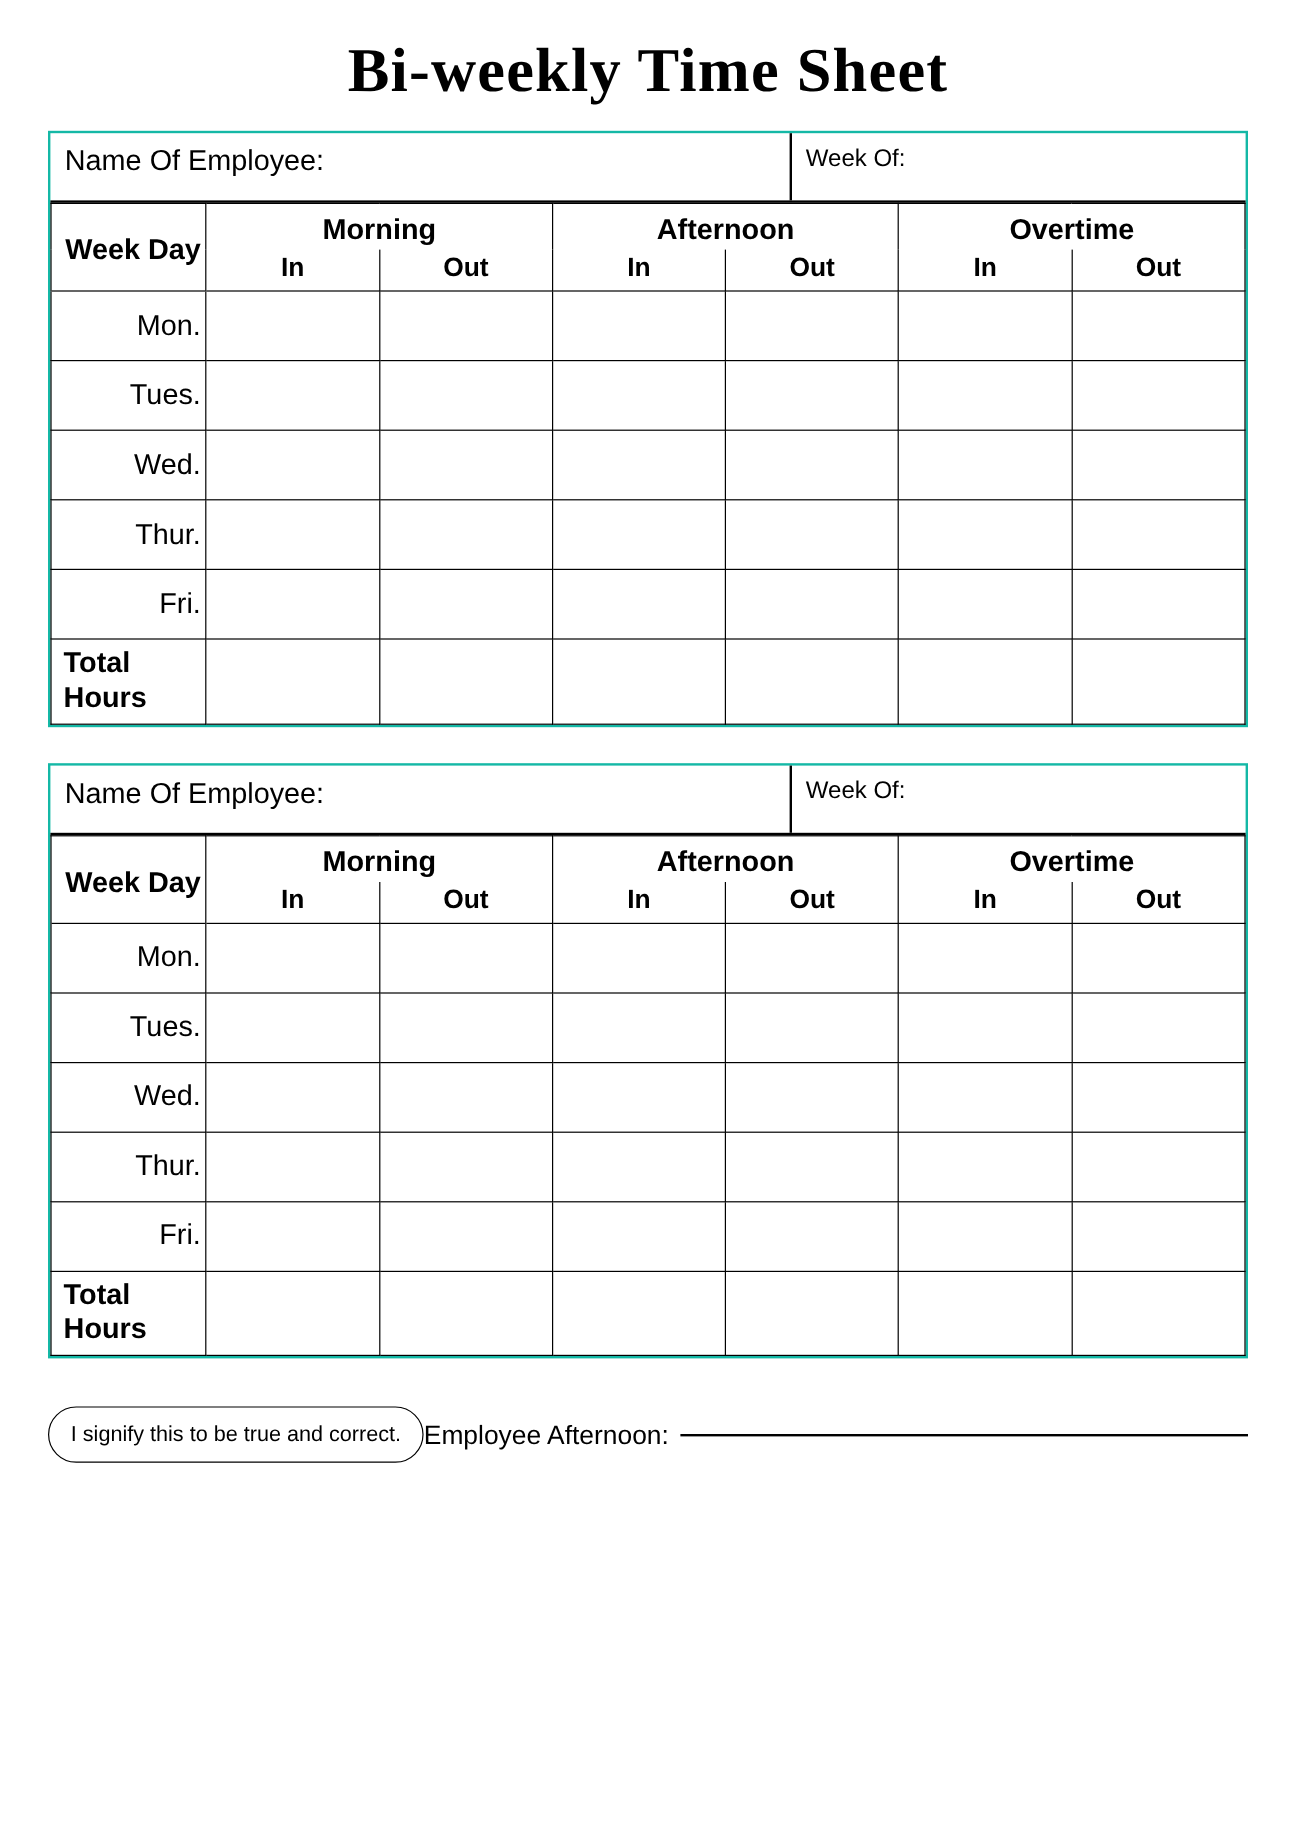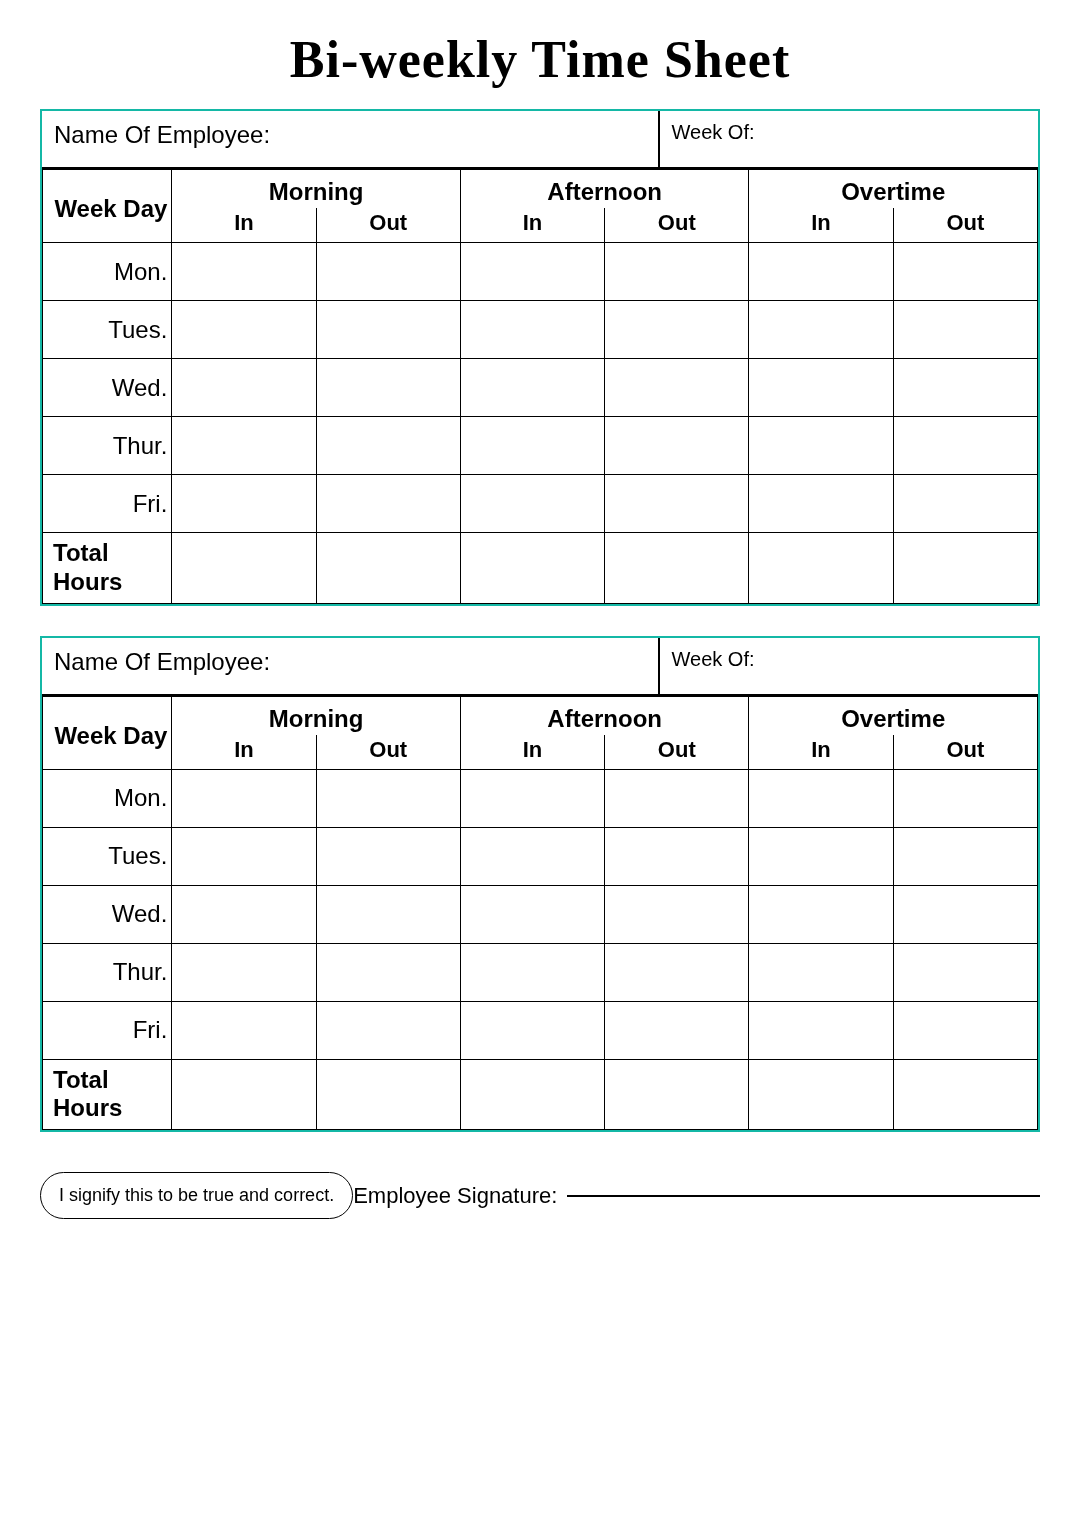--- a/index.html
+++ b/index.html
@@ -312,15 +312,15 @@
           <td></td>
           <td></td>
         </tr>
       </tbody>
     </table>
   </div>
 </div>
 
 <div class="signature-area">
   <div class="signify-bubble">I signify this to be true and correct.</div>
-  <span class="signature-label">Employee Signature:</span>
+  <span class="signature-label">Employee Afternoon:</span>
   <div class="signature-line"></div>
 </div>
 
 </body></html>

